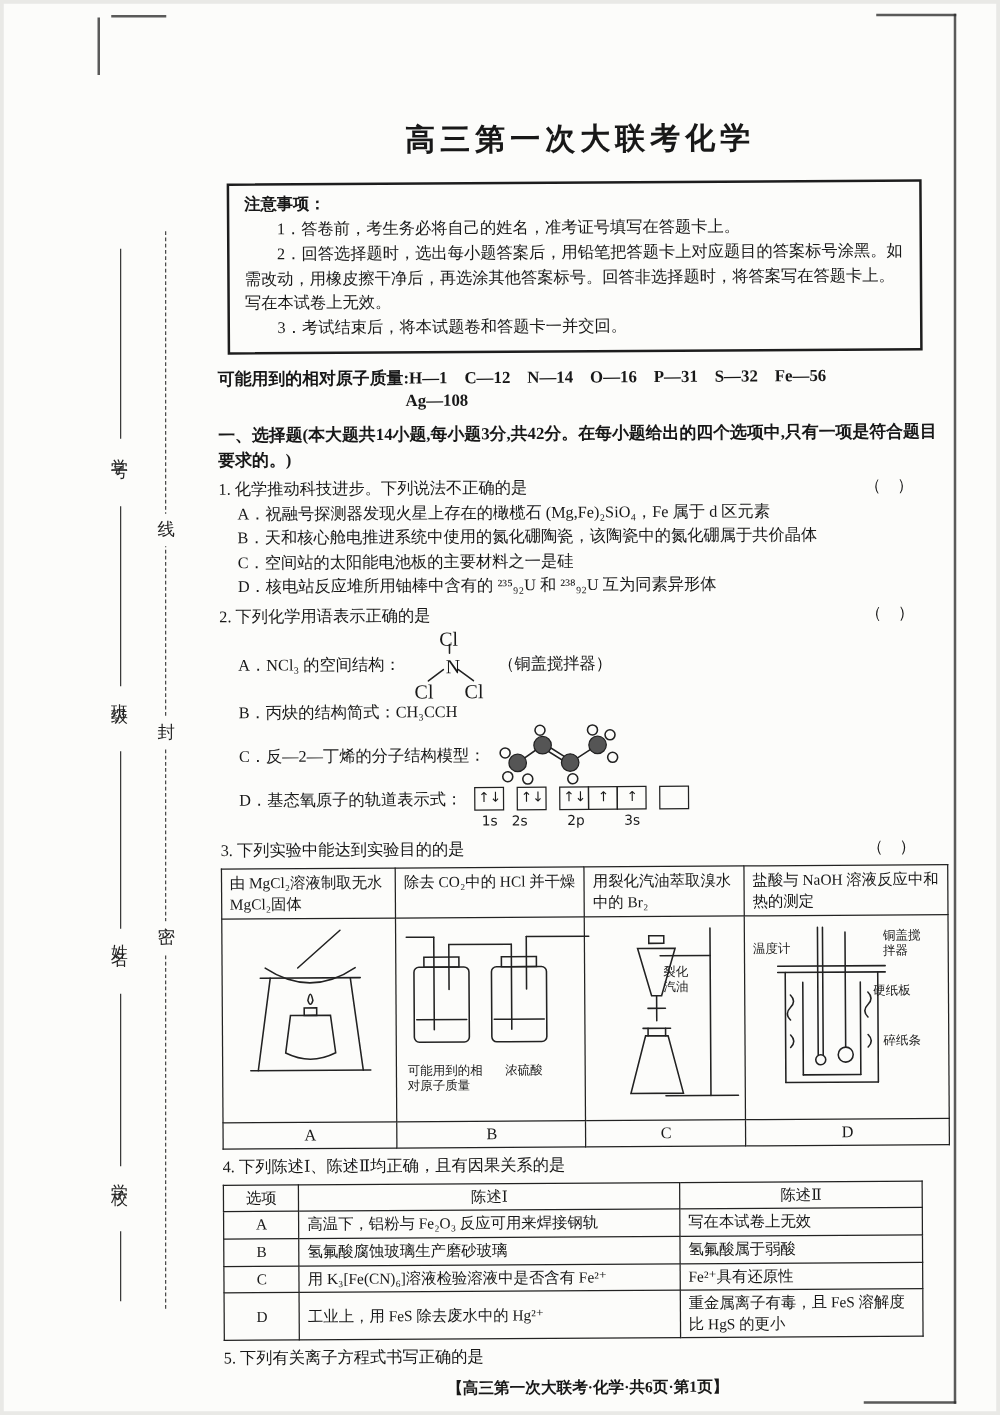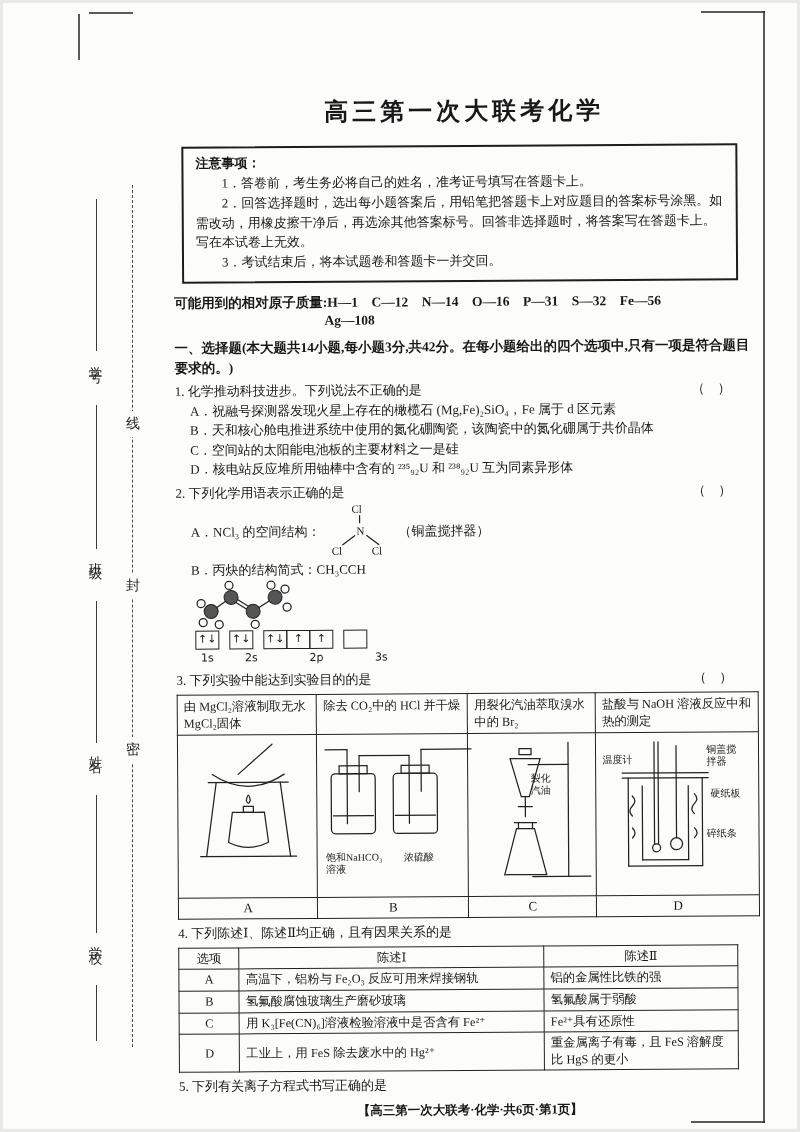--- a/index.html
+++ b/index.html
@@ -26,34 +26,34 @@
   .masses{font-weight:bold;font-size:13.5px;margin-top:11px}
   .masses2{font-weight:bold;font-size:13.5px;padding-left:150px;margin-top:1px}
   .section{font-weight:bold;font-size:13.5px;line-height:1.42;margin-top:9px}
   .qstem{display:flex;justify-content:space-between;font-size:13px;line-height:1.45;margin-top:5px}
   .bracket{white-space:nowrap;margin-right:26px}
   .opt{font-size:13px;line-height:1.5;padding-left:15px}
   .optrow{display:flex;align-items:center;gap:6px}
   .optrow-top{align-items:flex-start}
 
   
-  .ncl3{position:relative;display:inline-block;width:66px;height:58px;font-size:11px}
+  .ncl3{position:relative;display:inline-block;width:66px;height:58px;font-size:16px}
   .ncl3 svg{position:absolute;left:0;top:0}
   .ncl3 .a-top{position:absolute;left:25px;top:-1px}
   .ncl3 .a-center{position:absolute;left:30px;top:21px}
   .ncl3 .a-left{position:absolute;left:5px;top:41px}
   .ncl3 .a-right{position:absolute;left:45px;top:41px}
 
   
   .orb{display:inline-block;margin-left:4px}
   .orb-row{display:flex;gap:10px}
   .orb-group{display:flex}
   .orb-cell{width:22px;height:17px;border:1px solid #222;text-align:center;line-height:16px;font-size:11px;font-family:"DejaVu Sans",sans-serif}
   .orb-cell + .orb-cell{margin-left:-1px}
-  .orb-labels{display:flex;gap:20px;font-size:11px;margin-top:1px;font-family:"DejaVu Sans",sans-serif}
+  .orb-labels{display:flex;gap:0;font-size:11px;margin-top:1px;font-family:"DejaVu Sans",sans-serif}
   .orb-labels span{text-align:center}
   .ow1{width:24px}.ow3{width:66px}
 
   
   table{border-collapse:collapse;margin-top:4px}
   .t3{width:100%}
   .t3 td{border:1.4px solid #222;font-size:12.3px;line-height:1.35;padding:3px 6px;vertical-align:top}
   .t3 .letters td{text-align:center;padding:1px;font-size:13px}
   .fig{position:relative;height:156px}
   .fig svg{position:absolute;left:0;top:0}
@@ -136,20 +136,21 @@
         <span class="a-center">N</span>
         <span class="a-left">Cl</span>
         <span class="a-right">Cl</span>
       </span>
       <span>（铜盖搅拌器）</span>
     </div>
 
     <div class="opt">B．丙炔的结构简式：CH₃CCH</div>
 
     <div class="opt optrow">
+      <span>C．反—2—丁烯的分子结构模型：</span>
       <svg width="104" height="50">
         <line class="ln" x1="20" y1="31" x2="40" y2="17"></line>
         <line class="ln" x1="40" y1="15" x2="62" y2="29"></line>
         <line class="ln" x1="40" y1="19" x2="62" y2="33"></line>
         <line class="ln" x1="62" y1="31" x2="84" y2="17"></line>
         <circle cx="10" cy="23" r="4" class="ln"></circle>
         <circle cx="12" cy="42" r="4" class="ln"></circle>
         <circle cx="28" cy="44" r="4" class="ln"></circle>
         <circle cx="38" cy="5" r="4" class="ln"></circle>
         <circle cx="64" cy="44" r="4" class="ln"></circle>
@@ -157,20 +158,21 @@
         <circle cx="96" cy="27" r="4" class="ln"></circle>
         <circle cx="80" cy="5" r="4" class="ln"></circle>
         <circle cx="20" cy="31" r="7" fill="#555" stroke="#222"></circle>
         <circle cx="40" cy="17" r="7" fill="#555" stroke="#222"></circle>
         <circle cx="62" cy="31" r="7" fill="#555" stroke="#222"></circle>
         <circle cx="84" cy="17" r="7" fill="#555" stroke="#222"></circle>
       </svg>
     </div>
 
     <div class="opt optrow optrow-top">
+      <span>D．基态氧原子的轨道表示式：</span>
       <span class="orb">
         <span class="orb-row">
           <span class="orb-group">
             <span class="orb-cell">↑↓</span>
           </span>
           <span class="orb-group">
             <span class="orb-cell">↑↓</span>
           </span>
           <span class="orb-group">
             <span class="orb-cell">↑↓</span>
@@ -231,21 +233,21 @@
               <line class="ln" x1="86" y1="18" x2="86" y2="86"></line>
               <line class="ln" x1="98" y1="12" x2="98" y2="54"></line>
               <line class="ln" x1="98" y1="12" x2="148" y2="12"></line>
               <rect class="ln" x="16" y="28" width="28" height="8"></rect>
               <rect class="ln" x="8" y="36" width="44" height="60" rx="4"></rect>
               <rect class="ln" x="78" y="28" width="28" height="8"></rect>
               <rect class="ln" x="70" y="36" width="44" height="60" rx="4"></rect>
               <line class="ln" x1="10" y1="78" x2="50" y2="78"></line>
               <line class="ln" x1="72" y1="78" x2="112" y2="78"></line>
             </svg>
-            <span class="figlabel" style="left:2px;top:114px;width:66px">饱和NaHCO₃溶液</span>
+            <span class="figlabel" style="left:2px;top:114px;width:66px">可能用到的相对原子质量</span>
             <span class="figlabel" style="left:80px;top:114px;width:60px">浓硫酸</span>
           </div>
         </td>
 
         <td>
           <div class="fig">
             <svg width="118" height="150">
               <line class="ln" x1="94" y1="6" x2="94" y2="140"></line>
               <line class="ln" x1="58" y1="140" x2="116" y2="140"></line>
               <line class="ln" x1="94" y1="28" x2="54" y2="28"></line>
@@ -275,21 +277,21 @@
               <line class="ln" x1="40" y1="124" x2="86" y2="124"></line>
               <line class="ln" x1="52" y1="6" x2="52" y2="108"></line>
               <line class="ln" x1="56" y1="6" x2="56" y2="108"></line>
               <circle class="ln" cx="54" cy="112" r="4"></circle>
               <line class="ln" x1="74" y1="10" x2="74" y2="102"></line>
               <circle class="ln" cx="74" cy="108" r="6"></circle>
               <path class="ln" d="M30 60 q5 5 0 10 q-5 5 0 10 M30 92 q5 5 0 10 M92 58 q5 5 0 10 q-5 5 0 10 M92 92 q5 5 0 10"></path>
             </svg>
             <span class="figlabel" style="left:0px;top:18px;width:30px">温度计</span>
             <span class="figlabel" style="left:104px;top:8px;width:32px">铜盖搅拌器</span>
-            <span class="figlabel" style="left:108px;top:52px;width:32px">硬纸板</span>
+            <span class="figlabel" style="left:96px;top:52px;width:32px">硬纸板</span>
             <span class="figlabel" style="left:104px;top:92px;width:32px">碎纸条</span>
           </div>
         </td>
       </tr>
       <tr class="letters">
         <td>A</td>
         <td>B</td>
         <td>C</td>
         <td>D</td>
       </tr>
@@ -303,21 +305,21 @@
     <table class="t4">
       <tbody>
           <tr class="hdr">
         <td class="c1">选项</td>
         <td class="c2">陈述Ⅰ</td>
         <td class="c3">陈述Ⅱ</td>
       </tr>
       <tr>
         <td class="c1">A</td>
         <td class="c2">高温下，铝粉与 Fe₂O₃ 反应可用来焊接钢轨</td>
-        <td class="c3">铝的金属性比铁的强</td>
+        <td class="c3">写在本试卷上无效</td>
       </tr>
       <tr>
         <td class="c1">B</td>
         <td class="c2">氢氟酸腐蚀玻璃生产磨砂玻璃</td>
         <td class="c3">氢氟酸属于弱酸</td>
       </tr>
       <tr>
         <td class="c1">C</td>
         <td class="c2">用 K₃[Fe(CN)₆]溶液检验溶液中是否含有 Fe²⁺</td>
         <td class="c3">Fe²⁺具有还原性</td>

